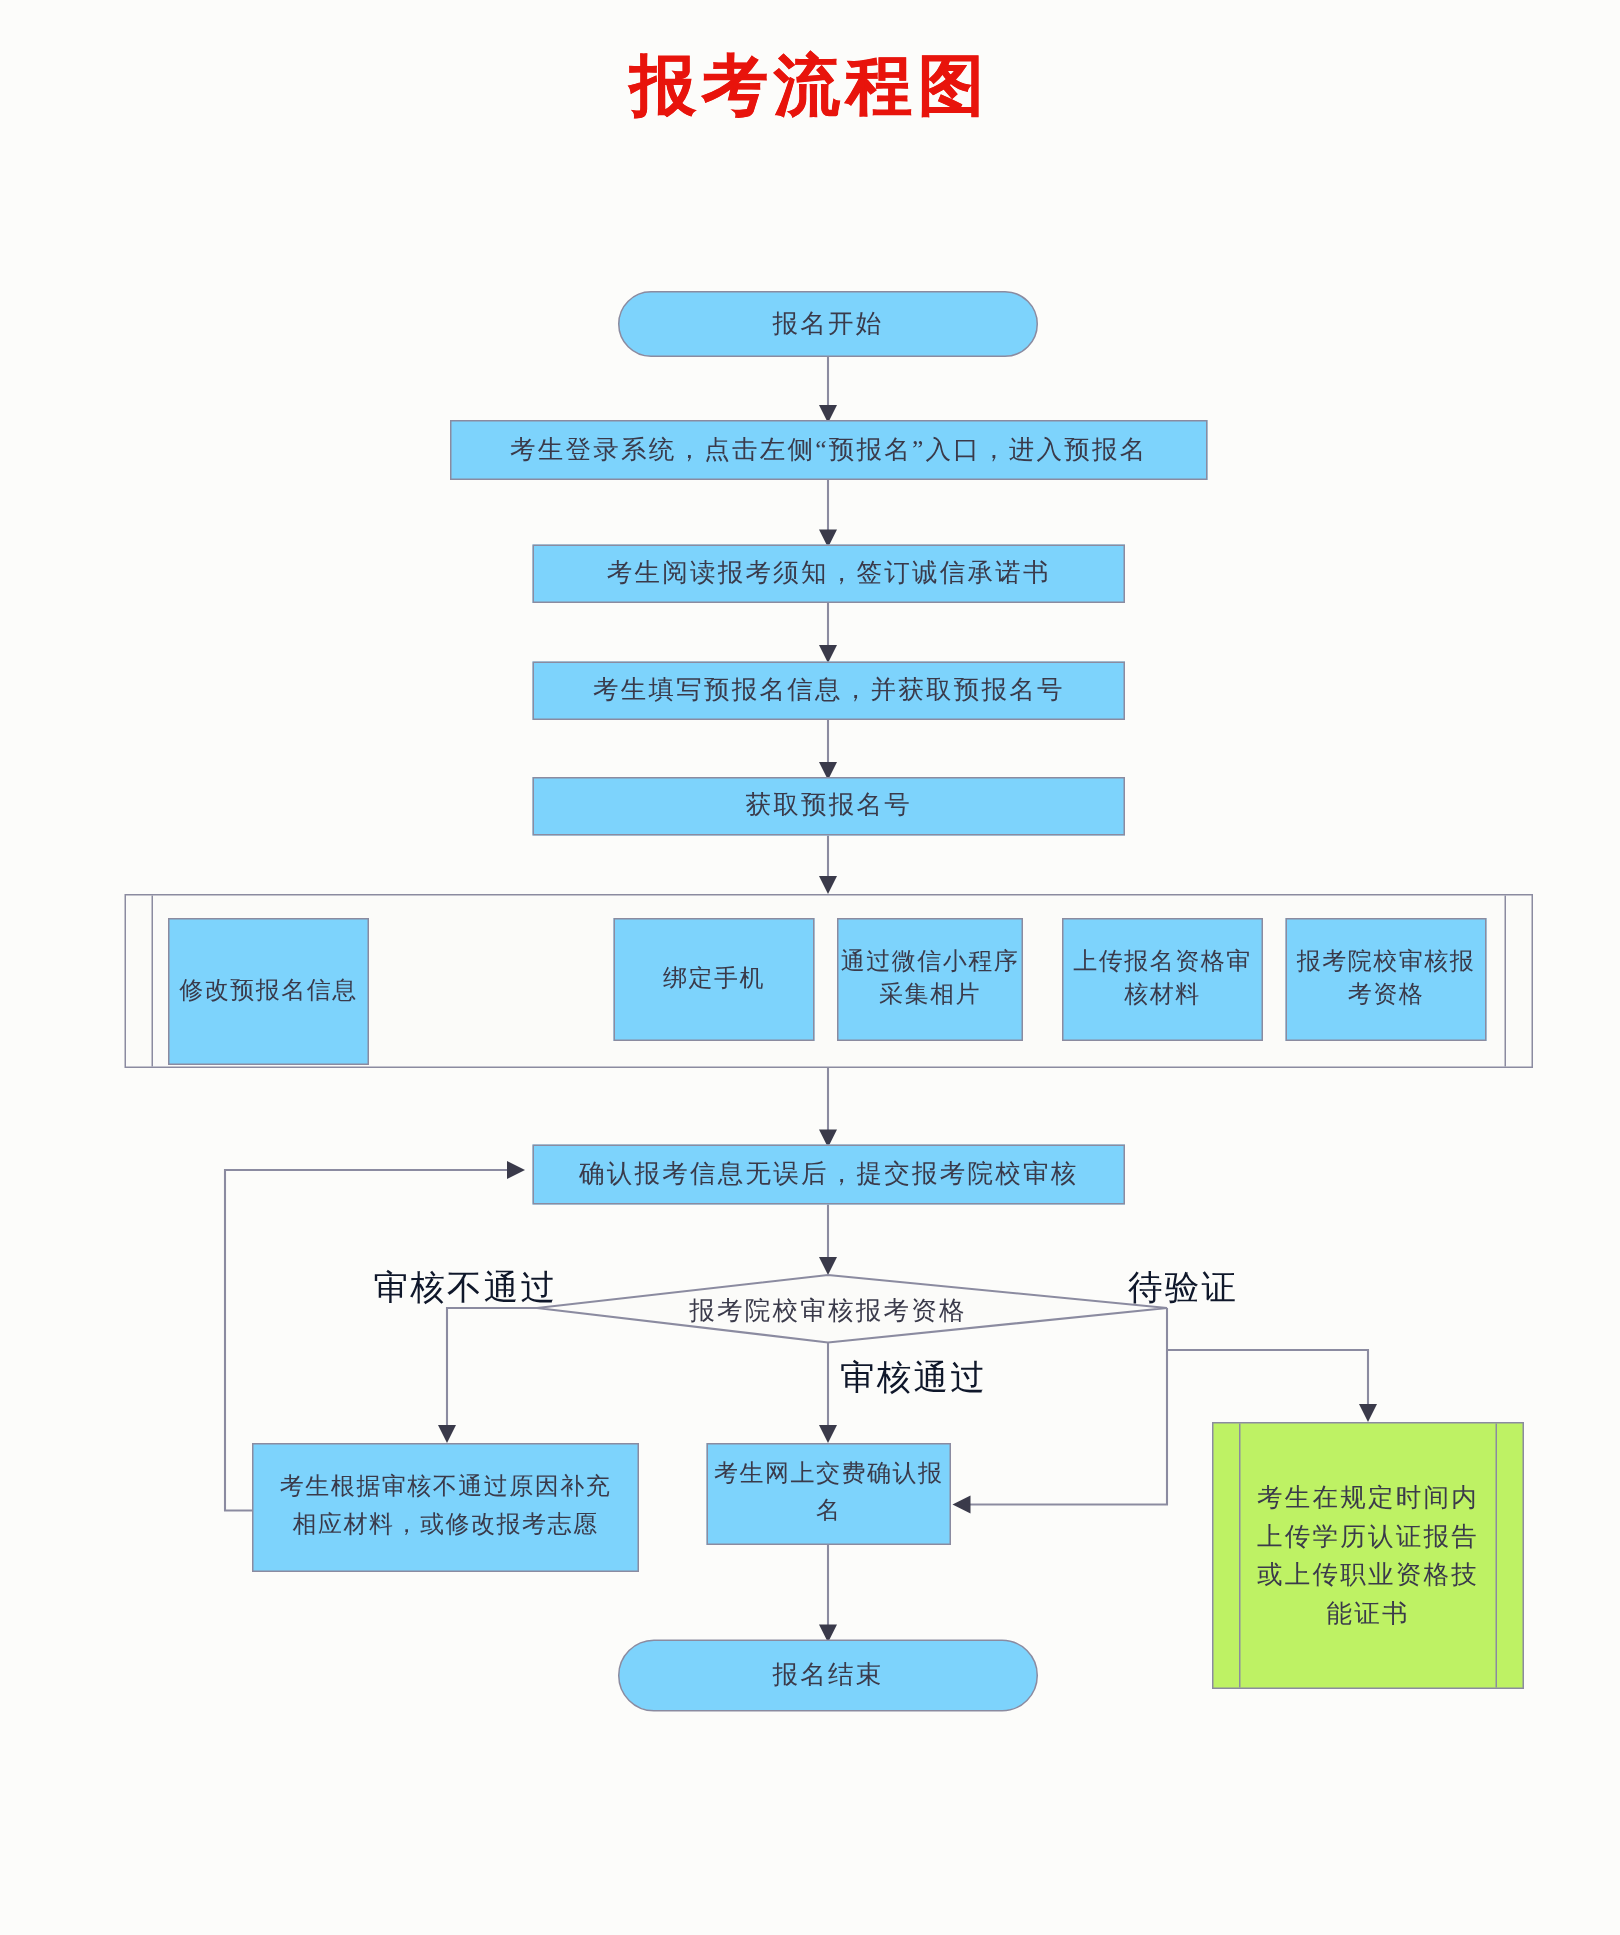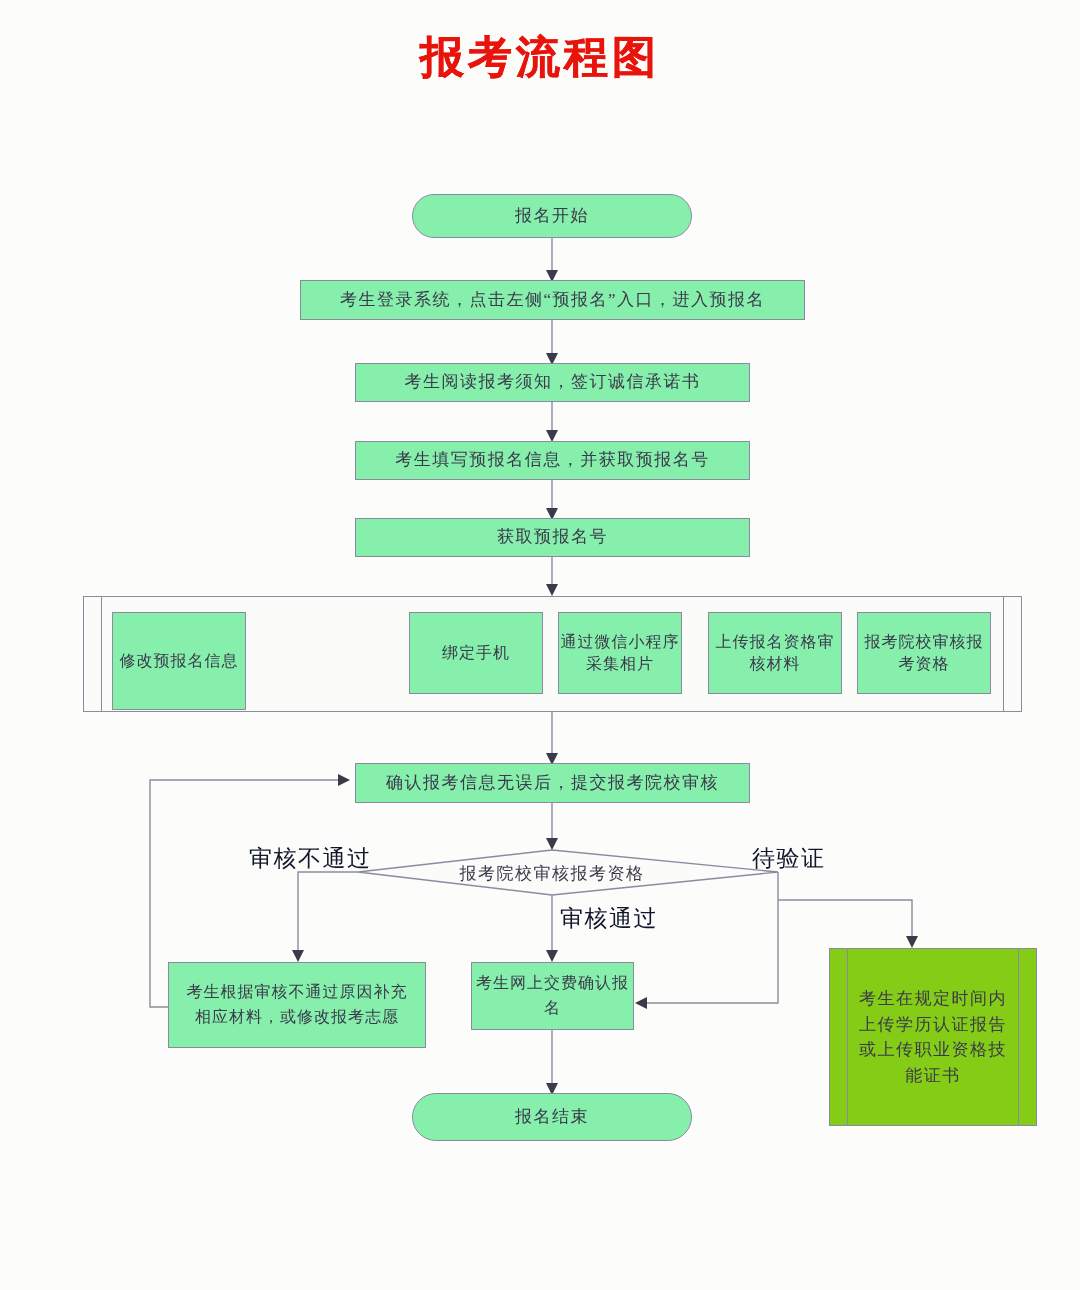--- a/index.html
+++ b/index.html
@@ -18,21 +18,21 @@
     letter-spacing:4px;
     font-family:"Liberation Sans","DejaVu Sans",sans-serif;
     -webkit-text-stroke:0.4px #e8140c;
   }
 
   
   .node{
     position:absolute;
     box-sizing:border-box;
     border:1px solid #8b8ba0;
-    background:#86efac;
+    background:#7dd3fc;
     color:#3a3a4a;
     display:flex;align-items:center;justify-content:center;
     text-align:center;
     font-size:17px;
     line-height:1.35;
     letter-spacing:1.5px;
   }
   .terminal{border-radius:999px;}
   .small{font-size:16px;letter-spacing:1px;}
 
@@ -44,21 +44,21 @@
     background:#fbfbf9;
   }
   .band-inner-line{
     position:absolute;top:0;bottom:0;width:0;
     border-left:1px solid #8b8ba0;
   }
 
   
   .predef{
     position:absolute;box-sizing:border-box;
-    border:1px solid #8b8ba0;background:#84cc16;margin-left:21px;
+    border:1px solid #8b8ba0;background:#bef264;
   }
   .predef-bar{
     position:absolute;top:0;bottom:0;width:0;border-left:1px solid #8b8ba0;
   }
   .predef-text{
     position:absolute;left:26px;right:26px;top:0;bottom:0;
     display:flex;align-items:center;justify-content:center;text-align:center;
     font-size:17px;line-height:1.5;letter-spacing:1.5px;color:#3a3a4a;
   }
 

